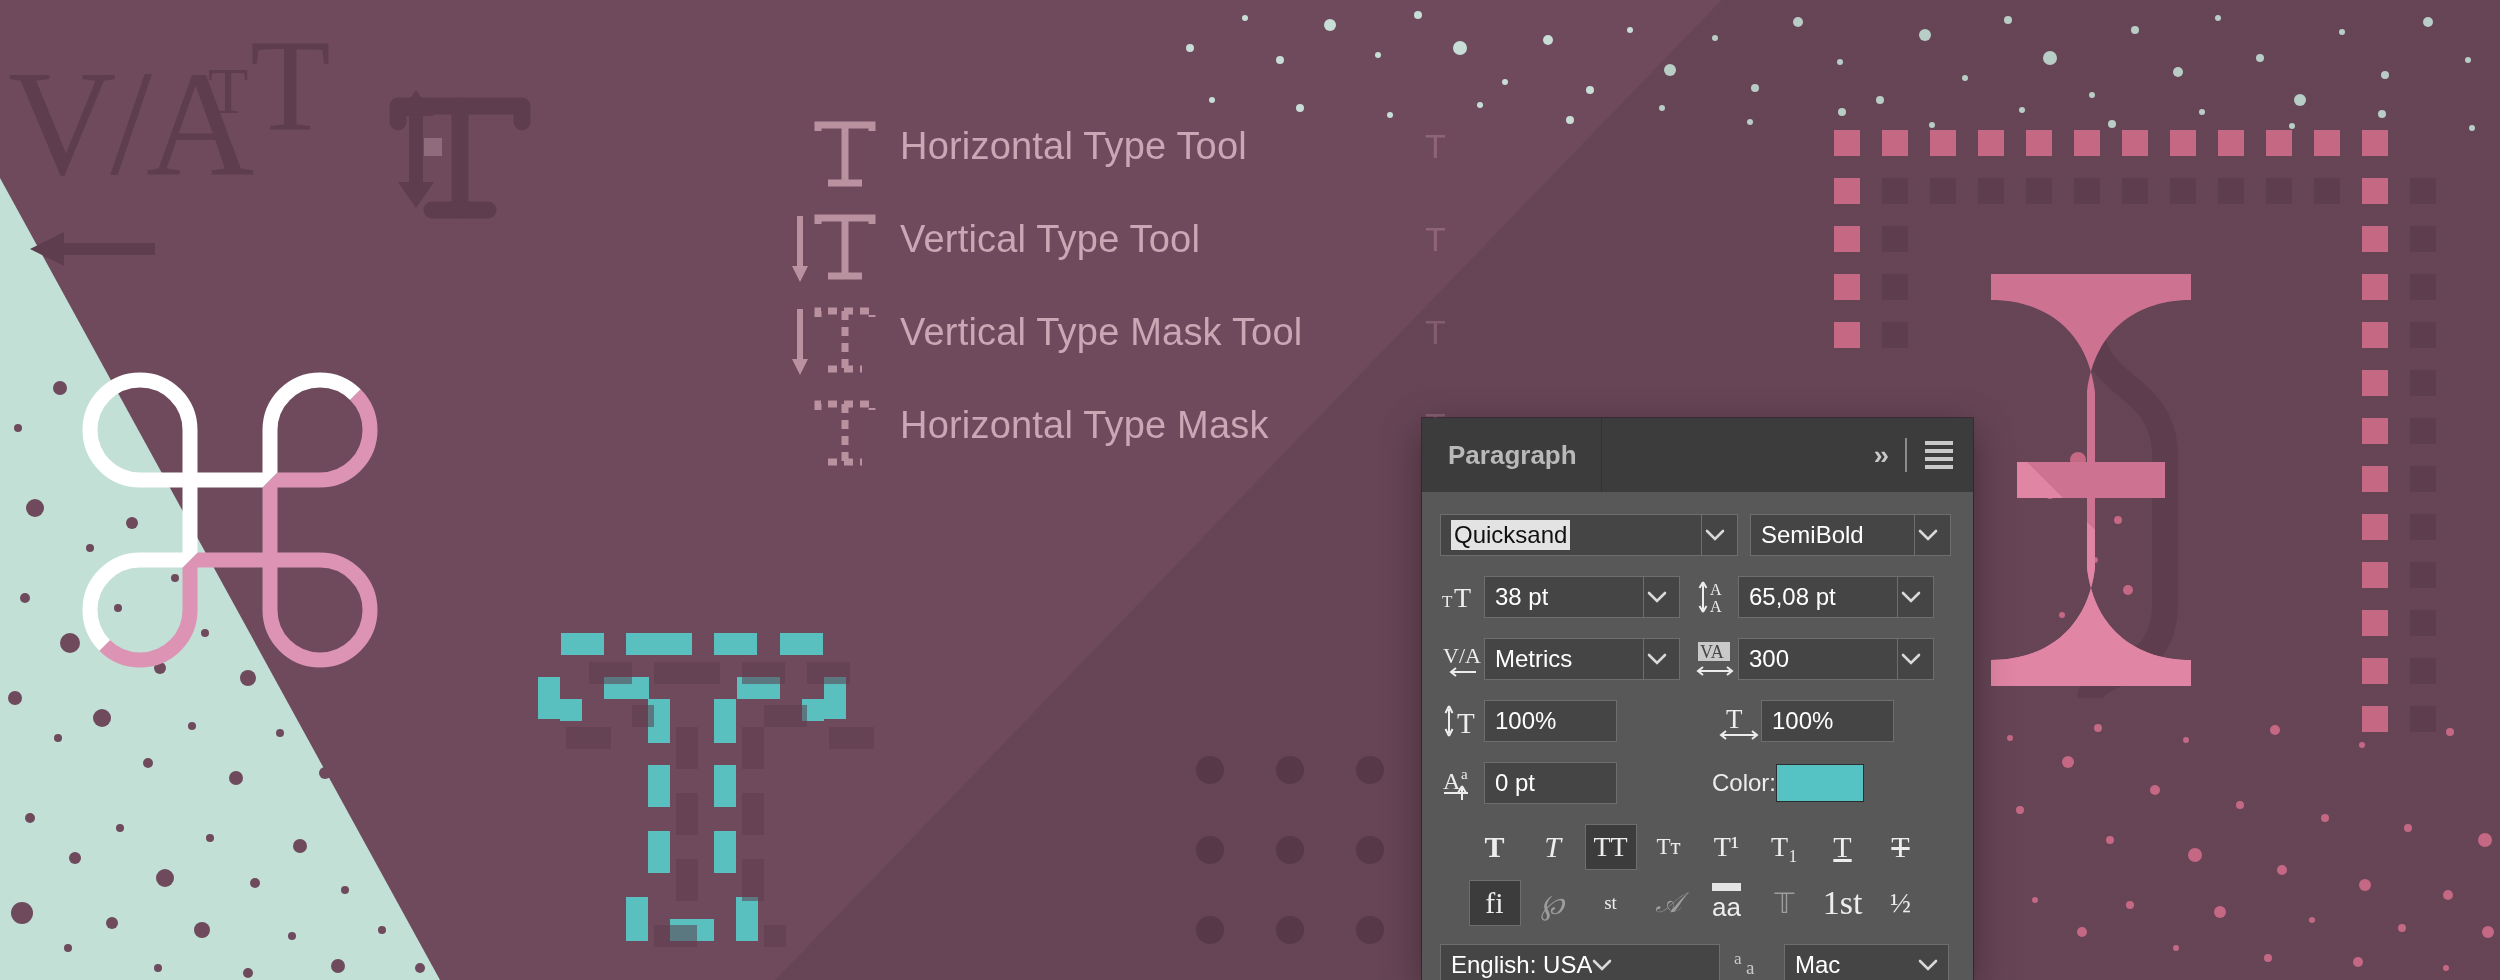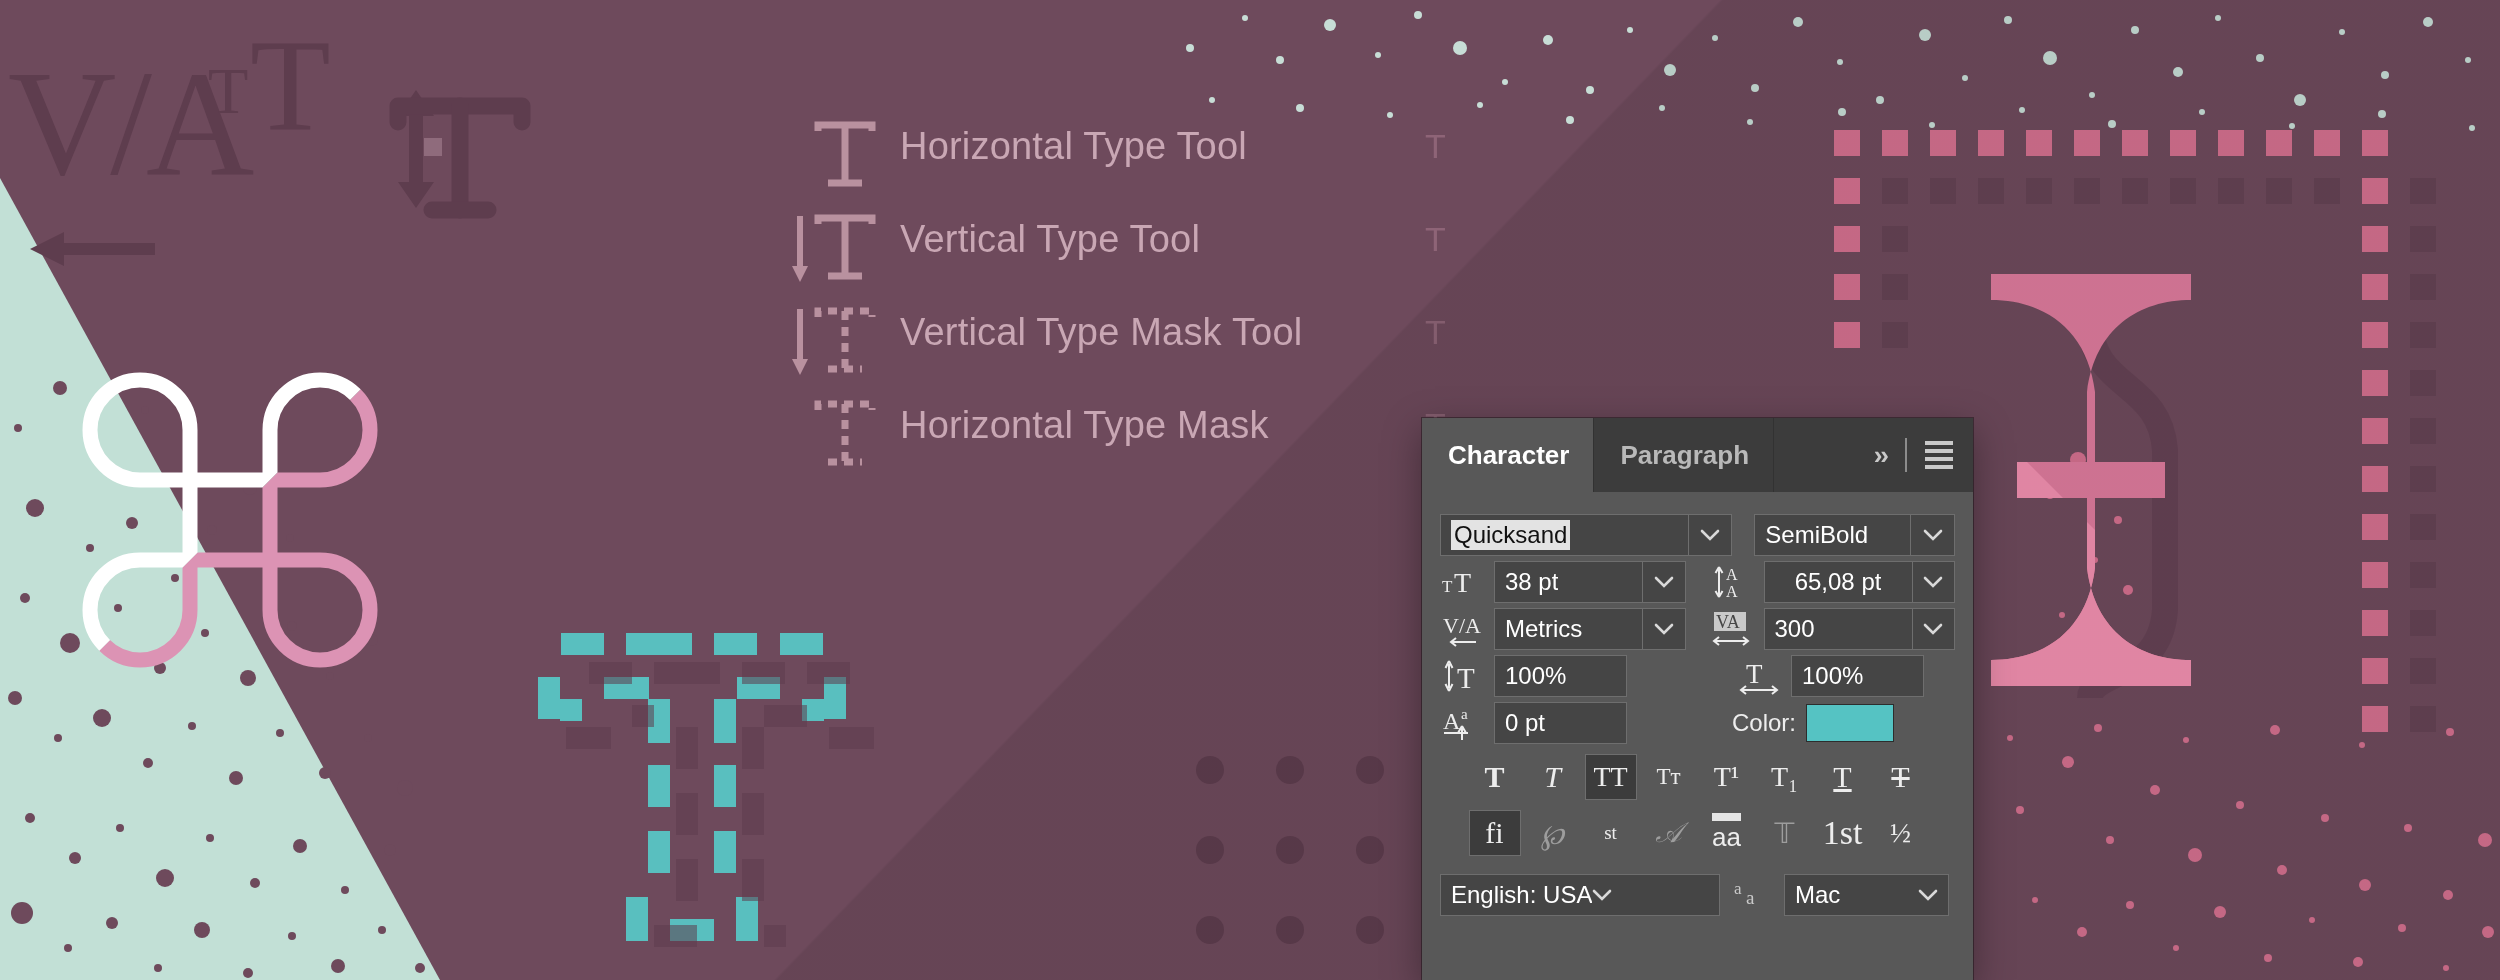--- a/index.html
+++ b/index.html
@@ -86,21 +86,21 @@
   .tabsbar-right {
     margin-left:auto; display:flex; align-items:center; gap:18px;
     padding-right:20px; color:#C9C9C9;
   }
   .chev2 { font-size:26px; letter-spacing:-2px; font-weight:bold; }
   .vline { width:2px; height:34px; background:#8C8C8C; }
   .hamburger { display:flex; flex-direction:column; gap:4px; }
   .hamburger i { display:block; width:28px; height:4px; background:#C9C9C9; }
 
   .panel-body { padding:22px 18px 10px 18px; }
-  .prow { display:flex; align-items:center; margin-bottom:5px; gap:10px; }
+  .prow { display:flex; align-items:center; margin-bottom:20px; }
 
   .field {
     background:#454545; border:1px solid #6E6E6E; height:42px;
     display:flex; align-items:center; padding:0 10px;
     font-size:24px; color:#FFFFFF; position:relative;
   }
   .field-txt { white-space:nowrap; overflow:hidden; }
   .field-txt.sel { background:#E3E3E3; color:#111; padding:1px 3px; }
   .drop {
     width:46px; height:42px; background:#454545; border:1px solid #6E6E6E;
@@ -529,23 +529,20 @@
                L226 24 Z"></path>
       <rect x="52" y="212" width="148" height="36"></rect>
     </g>
   </svg>
 
   <div class="diag-shadow"></div>
 
   <div id="character-panel">
 
     <div class="panel-tabsbar">
-      <div class="panel-tab active">
-        <span>Character</span>
-      </div>
       <div class="panel-tab">
         <span>Paragraph</span>
       </div>
       <div class="tabsbar-right">
         <span class="chev2 noselect">››</span>
         <span class="vline"></span>
         <span class="hamburger">
             <i></i>
             <i></i>
             <i></i>
@@ -590,21 +587,21 @@
               <path d="M2 2 L10 10 L18 2" stroke="#D9D9D9" stroke-width="2.6" fill="none" stroke-linecap="round"></path>
             </svg>
         </div>
         <div class="ico" style="margin-left:14px;">
           <svg width="40" height="38" viewBox="0 0 40 38">
             <text x="14" y="17" font-family="Liberation Serif, serif" font-size="16" fill="#EDEDED">A</text>
             <text x="14" y="34" font-family="Liberation Serif, serif" font-size="16" fill="#EDEDED">A</text>
             <path d="M7 6 L7 32 M7 4 L3.5 10 M7 4 L10.5 10 M7 34 L3.5 28 M7 34 L10.5 28" stroke="#EDEDED" stroke-width="2" fill="none"></path>
           </svg>
         </div>
-        <div class="field" style="width:160px;justify-content:center;">
+        <div class="field" style="width:160px;">
           <span class="field-txt">65,08 pt</span>
         </div>
         <div class="drop" style="margin-left:-10px;">
           <svg width="20" height="12" viewBox="0 0 20 12">
               <path d="M2 2 L10 10 L18 2" stroke="#D9D9D9" stroke-width="2.6" fill="none" stroke-linecap="round"></path>
             </svg>
         </div>
       </div>
 
       <div class="prow">

